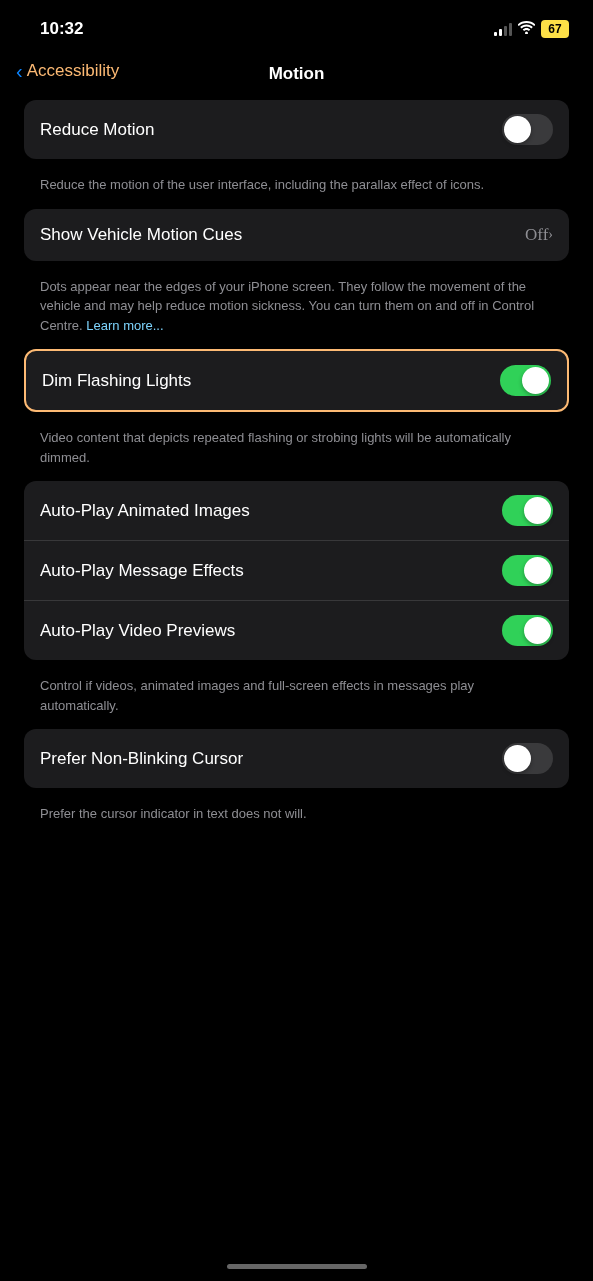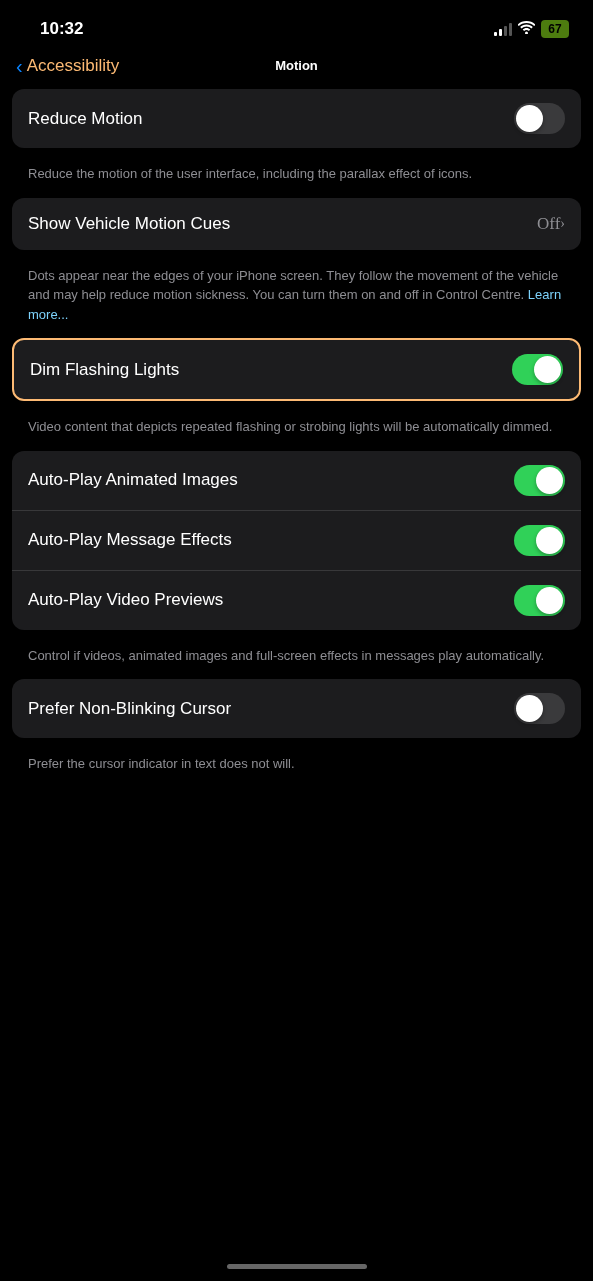--- a/index.html
+++ b/index.html
@@ -53,21 +53,21 @@
     }
 
     .wifi-icon {
       font-size: 14px;
       color: #ffffff;
     }
 
     .battery-container {
       display: flex;
       align-items: center;
-      background: #4d7c0f;
+      background: #fde047;
       color: #000000;
       border-radius: 4px;
       padding: 2px 5px;
       font-size: 12px;
       font-weight: 600;
       height: 18px;
       min-width: 28px;
       justify-content: center;
     }
 
@@ -97,28 +97,29 @@
       color: #0a84ff;
       line-height: 1;
     }
 
     .back-label {
       color: #fdba74;
       font-size: 17px;
     }
 
     .nav-title {
-      font-size: 13px;
+      font-size: 17px;
       font-weight: 600;
       color: #ffffff;
+      margin-top: 6px;
     }
 
     
     .content {
-      padding: 0 12px;
+      padding: 0 24px;
     }
 
     
     .settings-group {
       background: #1c1c1e;
       border-radius: 12px;
       margin-bottom: 8px;
       overflow: hidden;
     }
 

